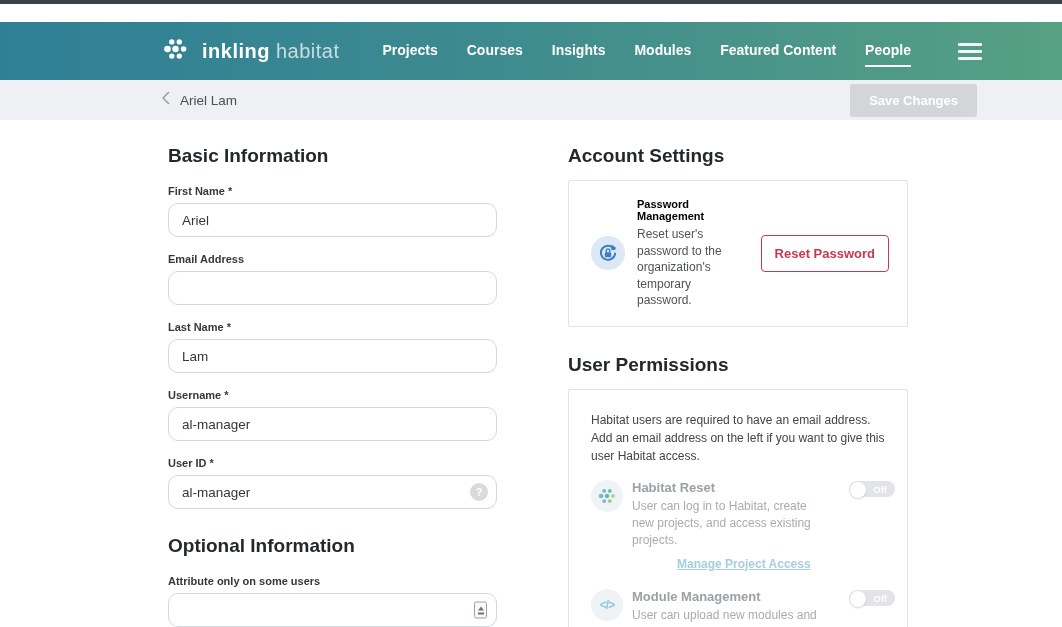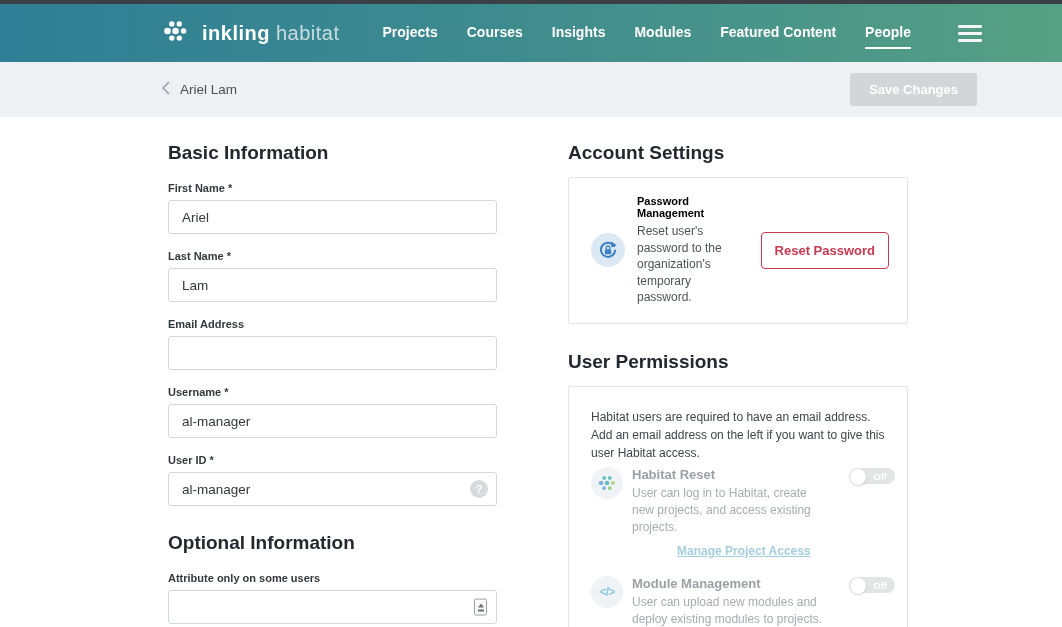--- a/index.html
+++ b/index.html
@@ -10,37 +10,38 @@
     overflow:hidden;
     position:relative;
   }
   
   .topstrip { height:4px; background:#3a4045; }
   .navbar {
     height:58px;
     background:linear-gradient(90deg,#2f7f96 0%,#3d8a8f 45%,#56a083 100%);
     display:flex; align-items:center;
     padding:0 78px 0 160px;
+    margin-top:18px;
   }
   .brand { display:flex; align-items:center; gap:12px; }
   .brand-text { font-size:20px; color:#ffffff; letter-spacing:.5px; }
   .brand-text .primary { font-weight:600; }
   .brand-text .secondary { font-weight:400; opacity:.72; margin-left:6px; }
   .nav-items { margin-left:auto; display:flex; align-items:center; gap:29px; }
   .nav-item {
     color:#ffffff; font-size:14px; font-weight:700;
     padding:6px 0 7px; border-bottom:2px solid transparent;
     cursor:pointer; white-space:nowrap;
   }
   .nav-item.active { border-bottom-color:#ffffff; }
   .hamburger { margin-left:16px; display:flex; flex-direction:column; gap:4px; cursor:pointer; padding:4px 2px;}
   .hamburger span { display:block; width:24px; height:3px; background:#f2f6f4; border-radius:1px; }
   
   .subheader {
-    height:55px; background:#eef0f3;
+    height:40px; background:#eef0f3;
     display:flex; align-items:center;
     padding:0 85px 0 161px;
   }
   .breadcrumb { display:flex; align-items:center; gap:10px; cursor:pointer; }
   .breadcrumb-label { font-size:13.5px; color:#4a5055; }
   .save-btn {
     margin-left:auto;
     background:#d3d5d8; color:#ffffff;
     font-family:"Liberation Sans",sans-serif;
     font-size:13px; font-weight:700;
@@ -51,21 +52,21 @@
   .content { display:flex; padding:25px 0 0 168px; gap:71px; }
   .col-left { width:329px; flex-shrink:0; }
   .col-right { width:340px; flex-shrink:0; }
   .section-title { font-size:19px; font-weight:600; color:#23282e; margin-bottom:18px; }
   .section-title.spaced { margin-top:26px; }
   .field { margin-bottom:16px; }
   .field label { display:block; font-size:11px; font-weight:700; color:#33383d; margin-bottom:6px; }
   .input-wrap { position:relative; }
   .field input {
     width:100%; height:34px;
-    border:1px solid #d5d8db; border-radius:3px;
+    border:1px solid #d5d8db; border-radius:10px;
     padding:0 30px 0 13px;
     font-family:"Liberation Sans",sans-serif;
     font-size:13.5px; color:#33383d; background:#fff;
   }
   .help-icon {
     position:absolute; right:9px; top:50%; transform:translateY(-50%);
     width:18px; height:18px; border-radius:50%;
     background:#d8dadd; color:#ffffff;
     font-size:11px; font-weight:700;
     display:flex; align-items:center; justify-content:center;
@@ -90,21 +91,21 @@
   .pw-text { flex:1; min-width:0; }
   .pw-text h3 { font-size:11px; font-weight:700; color:#000000; margin-bottom:4px; }
   .pw-text p { font-size:12px; color:#4c5358; line-height:1.38; }
   .reset-btn {
     background:#ffffff; border:1px solid #c6384f; border-radius:4px;
     color:#c6384f; font-family:"Liberation Sans",sans-serif;
     font-size:13px; font-weight:700;
     padding:10px 13px; white-space:nowrap; cursor:pointer;
   }
   .perm-card { margin-top:13px; padding:21px 12px 30px 22px; height:400px; }
-  .perm-notice { font-size:12px; color:#3f454a; line-height:1.5; margin-bottom:5px; padding-right:10px; }
+  .perm-notice { font-size:12px; color:#3f454a; line-height:1.5; margin-bottom:15px; padding-right:10px; }
   .perm-row { display:flex; align-items:flex-start; gap:9px; margin-bottom:17px; }
   .perm-icon { width:32px; height:32px; background:#f0f3f5; }
   .perm-mid { flex:1; min-width:0; padding-right:8px; }
   .perm-mid h4 { font-size:13px; font-weight:700; color:#9ba1a6; margin-bottom:3px; }
   .perm-mid p { font-size:12px; color:#a7acb1; line-height:1.42; }
   .perm-link { display:inline-block; margin-top:8px; font-size:12px; font-weight:600; color:#a5cede; text-decoration:underline; cursor:pointer;padding-left:45px; }
   .code-glyph { font-size:12px; font-weight:700; color:#8ec6dc; letter-spacing:-1px; }
   
   .toggle { position:relative; width:46px; height:16px; border-radius:9px; background:#e3e4e6; flex-shrink:0; margin-top:1px; cursor:pointer; }
   .toggle .knob { position:absolute; left:1px; top:1px; width:16px; height:16px; border-radius:50%; background:#fff; box-shadow:0 1px 2px rgba(0,0,0,.18); }
@@ -164,30 +165,30 @@
     <h2 class="section-title">Basic Information</h2>
 
     <div class="field">
       <label>First Name *</label>
       <div class="input-wrap">
         <input type="text" value="Ariel" style="">
       </div>
     </div>
 
     <div class="field">
+      <label>Email Address</label>
+      <div class="input-wrap">
+        <input type="text" value="" style="">
+      </div>
+    </div>
+
+    <div class="field">
       <label>Last Name *</label>
       <div class="input-wrap">
         <input type="text" value="Lam" style="">
-      </div>
-    </div>
-
-    <div class="field">
-      <label>Email Address</label>
-      <div class="input-wrap">
-        <input type="text" value="" style="">
       </div>
     </div>
 
     <div class="field">
       <label>Username *</label>
       <div class="input-wrap">
         <input type="text" value="al-manager" style="">
       </div>
     </div>
 

